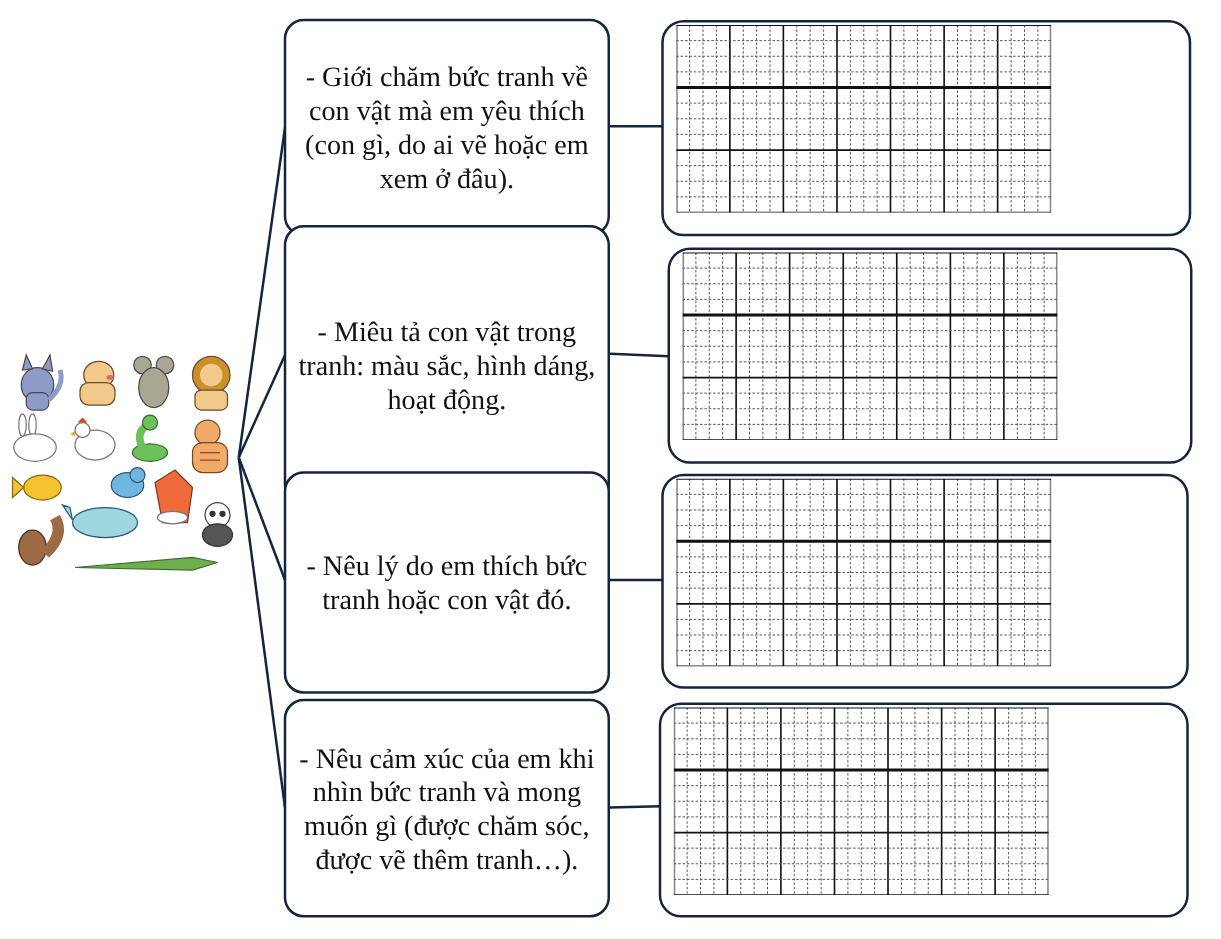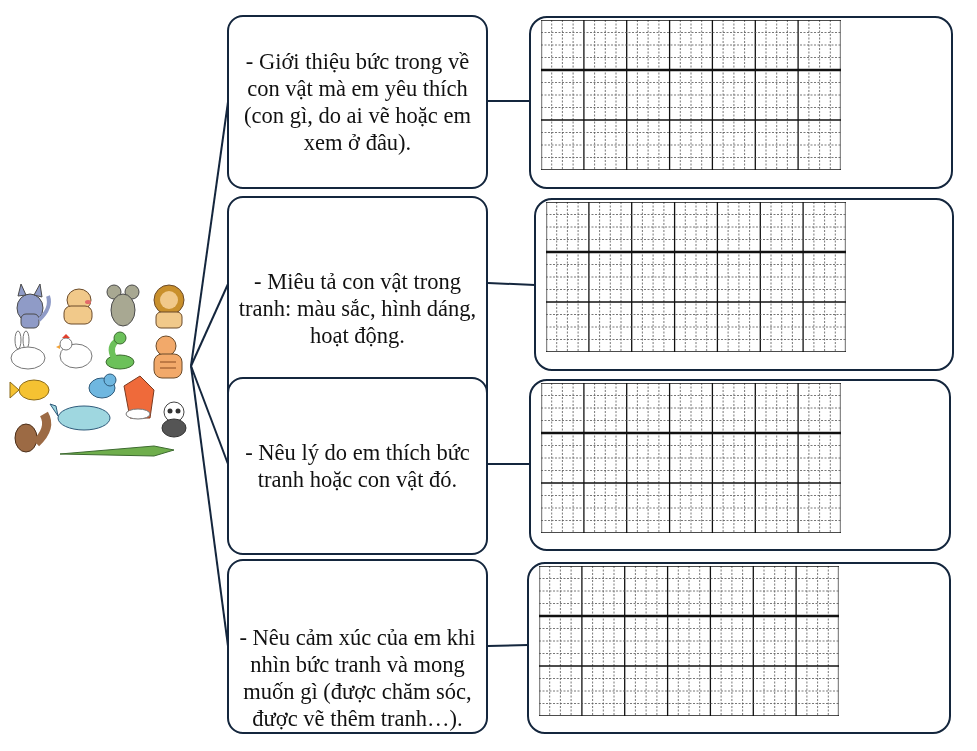--- a/index.html
+++ b/index.html
@@ -119,29 +119,29 @@
     <ellipse cx="22" cy="160" rx="11" ry="14" fill="#9c6a44" stroke="#4a2e1a" stroke-width="1"></ellipse>
     <path d="M32 165 Q48 150 40 136" stroke="#9c6a44" stroke-width="9" fill="none"></path>
   </g>
 
   <g>
     <path d="M56 176 L150 168 L170 172 L150 178 Z" fill="#6fae4c" stroke="#3d6b30" stroke-width="1"></path>
   </g>
 </svg>
 
 <div class="text-box" style="top:15px;height:174px;">
-  <span>- Giới thiệu bức trong về con vật mà em yêu thích (con gì, do ai vẽ hoặc em xem ở đâu).</span>
+  <span>- Giới chăm bức tranh về con vật mà em yêu thích (con gì, do ai vẽ hoặc em xem ở đâu).</span>
 </div>
-<div class="text-box" style="top:196px;height:224px;">
+<div class="text-box" style="top:180px;height:224px;">
   <span>- Miêu tả con vật trong tranh: màu sắc, hình dáng, hoạt động.</span>
 </div>
 <div class="text-box" style="top:377px;height:178px;">
   <span>- Nêu lý do em thích bức tranh hoặc con vật đó.</span>
 </div>
-<div class="text-box" style="top:559px;height:175px;align-items:flex-end;">
+<div class="text-box" style="top:559px;height:175px;">
   <span>- Nêu cảm xúc của em khi nhìn bức tranh và mong muốn gì (được chăm sóc, được vẽ thêm tranh…).</span>
 </div>
 
 <div class="grid-box" style="left:529px;top:16px;width:424px;height:173px;">
     <svg class="grid" viewBox="0 0 300 150" width="300" height="150">
       <line x1="0.0" y1="0" x2="0.0" y2="150" stroke="#888" stroke-width="2.5"></line>
       <line x1="10.7" y1="0" x2="10.7" y2="150" stroke="#555555" stroke-width="0.8" stroke-dasharray="2,1.5"></line>
       <line x1="21.4" y1="0" x2="21.4" y2="150" stroke="#555555" stroke-width="0.8" stroke-dasharray="2,1.5"></line>
       <line x1="32.1" y1="0" x2="32.1" y2="150" stroke="#555555" stroke-width="0.8" stroke-dasharray="2,1.5"></line>
       <line x1="42.9" y1="0" x2="42.9" y2="150" stroke="#111111" stroke-width="1.3"></line>

